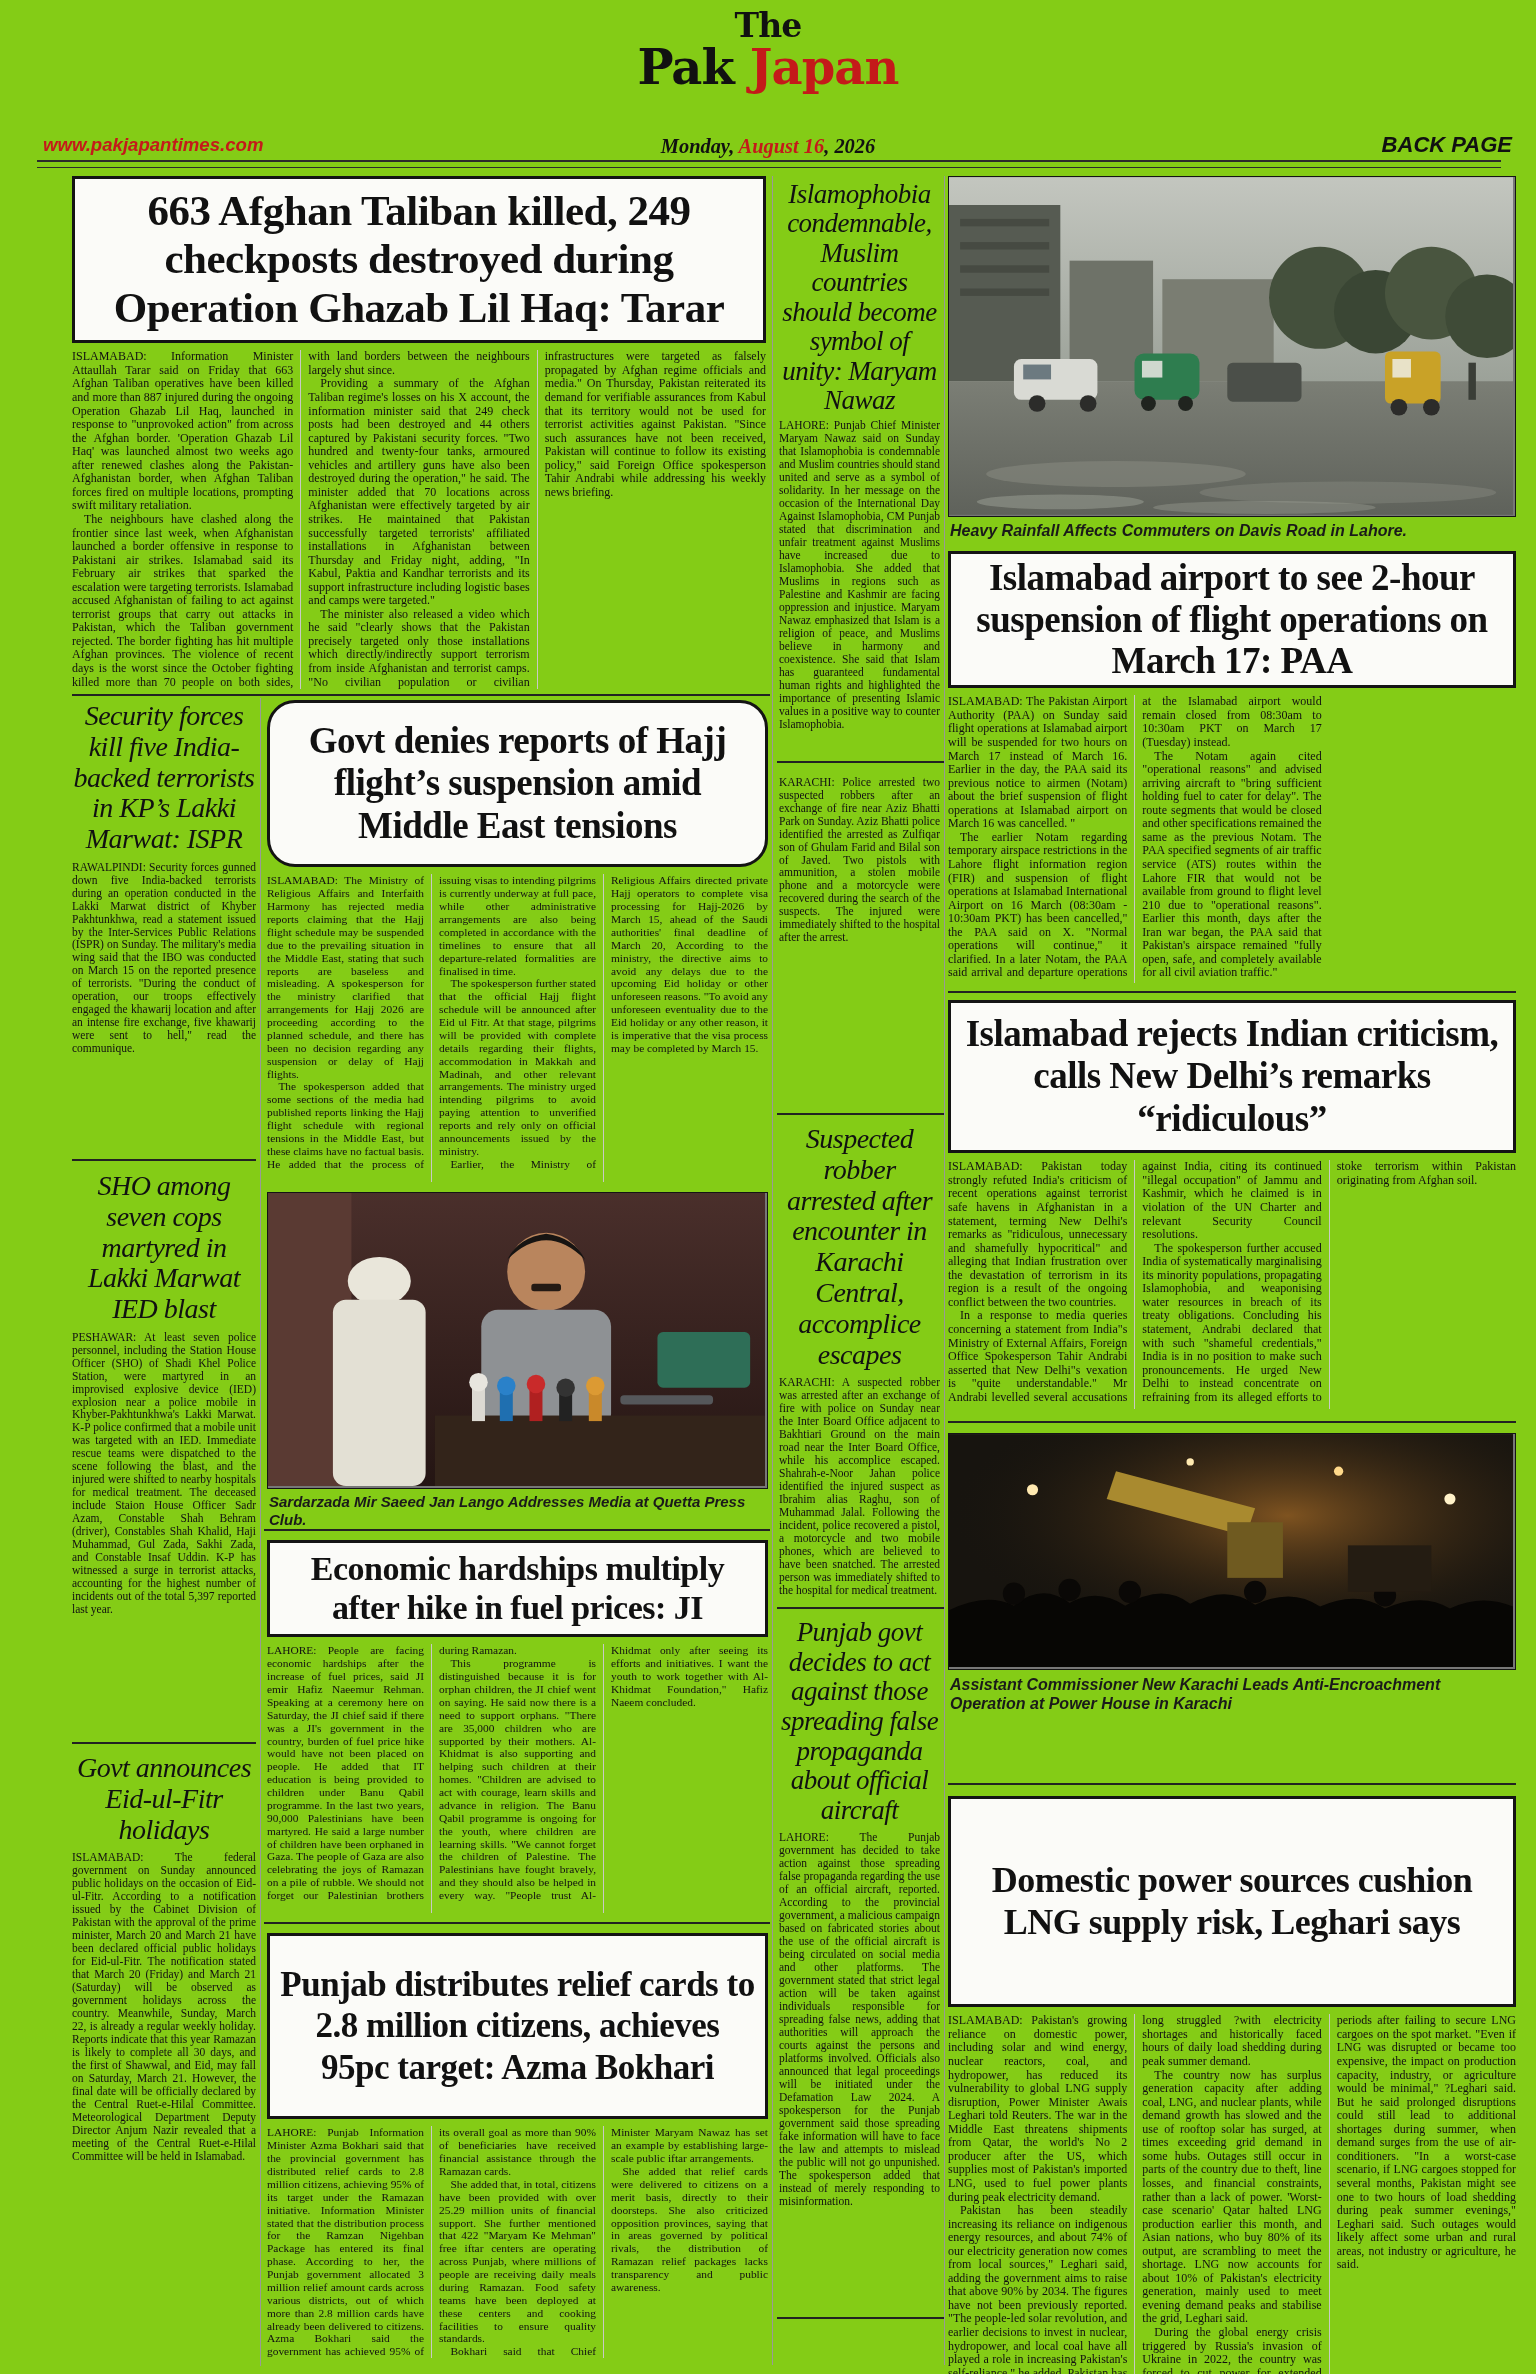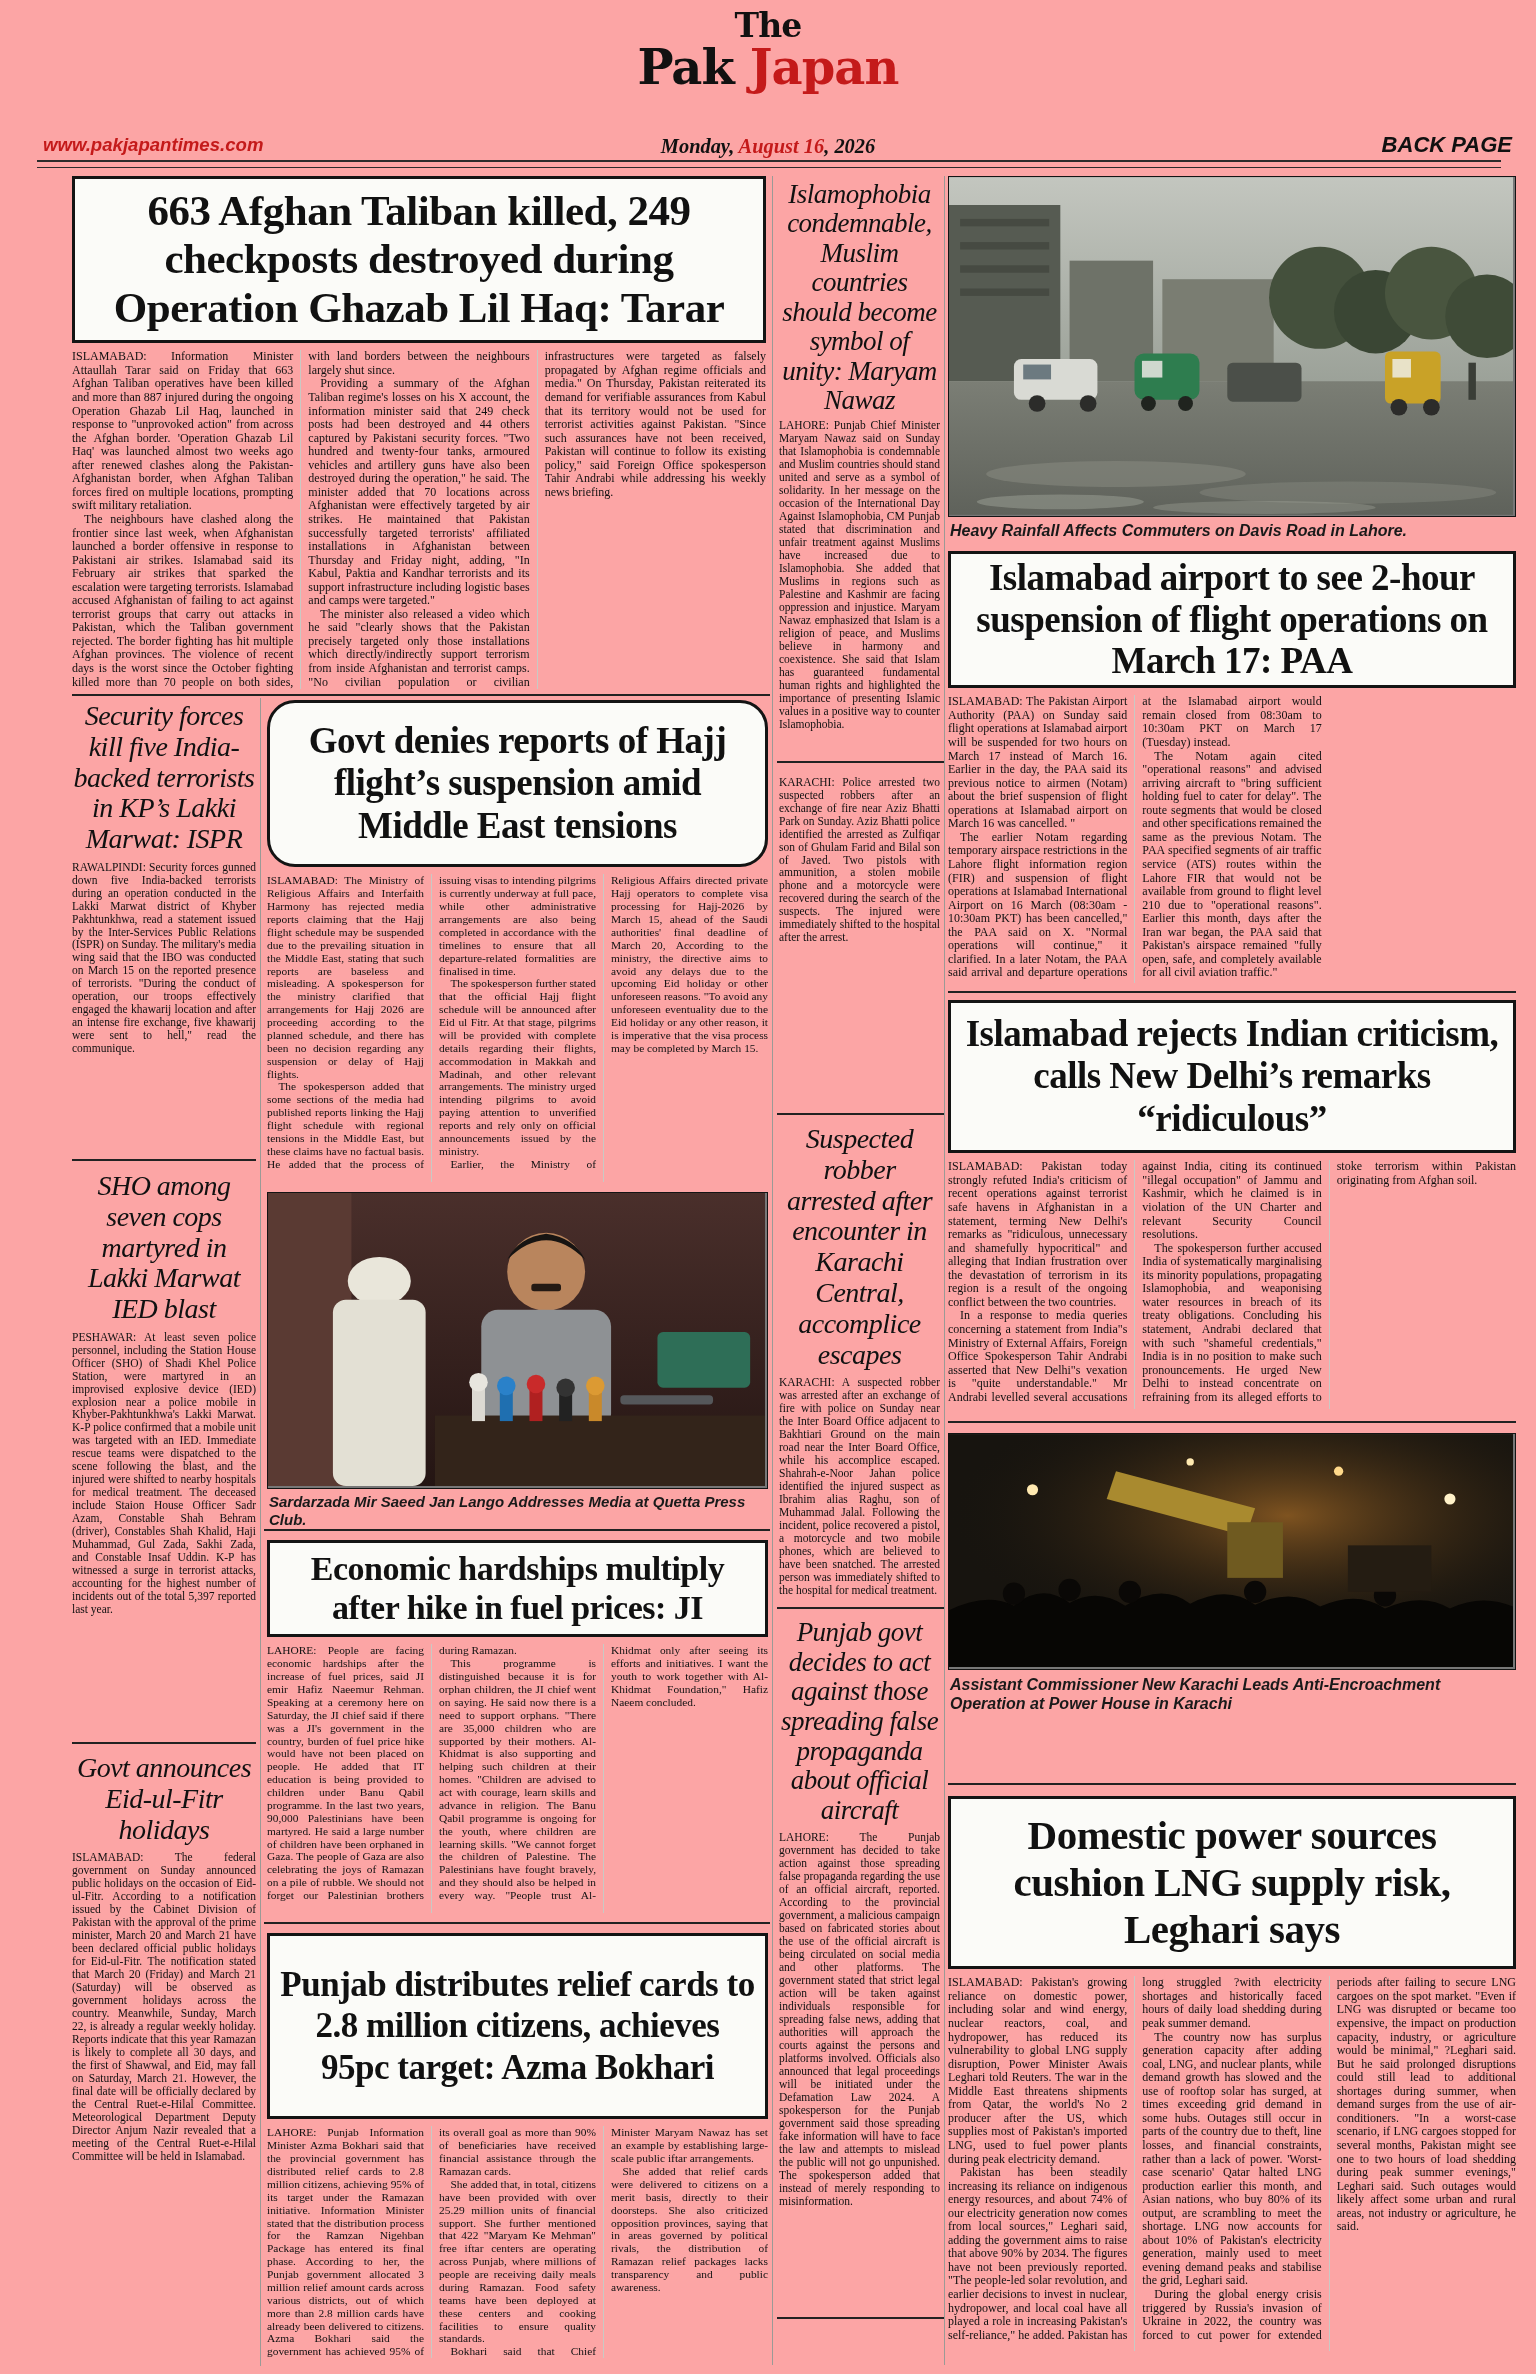--- a/index.html
+++ b/index.html
@@ -1,16 +1,16 @@
 <!DOCTYPE html>
 <html style="font-size:15px"><head>
 <meta charset="utf-8">
 <style>
   html,body{margin:0;padding:0;background:#e8e8e6;}
-  .page{position:relative;width:1536px;height:2375px;background:#fca5a5;color:#111;
+  .page{position:relative;width:1536px;height:2375px;background:#84cc16;color:#111;
         font-family:"Liberation Serif","DejaVu Serif",serif;overflow:hidden;}
   .abs{position:absolute;}
   
   .masthead{left:0;top:9.3px;width:1536px;text-align:center;font-family:"DejaVu Serif",serif;font-weight:bold;letter-spacing:-0.9px;}
   .m1{font-size:33px;line-height:1.02;}
   .m2{font-size:48px;line-height:1.02;}
   .m3{font-size:45px;line-height:1.02;}
   .red{color:#c41a1a;}
   .info-row{left:0;top:128px;width:1536px;height:30px;}
   .site{position:absolute;left:43px;top:5.6px;font-family:"Liberation Sans",sans-serif;font-weight:bold;font-style:italic;font-size:18.6px;color:#c41a1a;}
@@ -151,21 +151,21 @@
       <circle cx="195" cy="170" r="12" fill="#0a0806"></circle>
         <circle cx="330" cy="170" r="12" fill="#0a0806"></circle>
       <circle cx="470" cy="174" r="12" fill="#0a0806"></circle>
       <rect x="430" y="120" width="90" height="50" fill="#241c12"></rect>
     </svg>
   </div>
   <div class="abs cap" style="left:950px;top:1675px;width:566px;font-size:16px;">Assistant Commissioner New Karachi Leads Anti-Encroachment Operation at Power House in Karachi</div>
   <div class="abs hr" style="left:948px;top:1783px;width:568px;"></div>
 
   <div class="abs" style="left:948px;top:1796px;width:568px;">
-    <div class="hbox" style="height:173px;font-size:41px;line-height:1.15;">Domestic power sources cushion LNG supply risk, Leghari says</div>
+    <div class="hbox" style="height:211px;font-size:36px;line-height:1.15;">Domestic power sources cushion LNG supply risk, Leghari says</div>
     <div class="bodytext cols3" style="margin-top:7.4px;height:375px;font-size:12px;line-height:1.13;">ISLAMABAD: Pakistan's growing reliance on domestic power, including solar and wind energy, nuclear reactors, coal, and hydropower, has reduced its vulnerability to global LNG supply disruption, Power Minister Awais Leghari told Reuters. The war in the Middle East threatens shipments from Qatar, the world's No 2 producer after the US, which supplies most of Pakistan's imported LNG, used to fuel power plants during peak electricity demand.
  Pakistan has been steadily increasing its reliance on indigenous energy resources, and about 74% of our electricity generation now comes from local sources," Leghari said, adding the government aims to raise that above 90% by 2034. The figures have not been previously reported. "The people-led solar revolution, and earlier decisions to invest in nuclear, hydropower, and local coal have all played a role in increasing Pakistan's self-reliance," he added. Pakistan has long struggled ?with electricity shortages and historically faced hours of daily load shedding during peak summer demand.
  The country now has surplus generation capacity after adding coal, LNG, and nuclear plants, while demand growth has slowed and the use of rooftop solar has surged, at times exceeding grid demand in some hubs. Outages still occur in parts of the country due to theft, line losses, and financial constraints, rather than a lack of power. 'Worst-case scenario' Qatar halted LNG production earlier this month, and Asian nations, who buy 80% of its output, are scrambling to meet the shortage. LNG now accounts for about 10% of Pakistan's electricity generation, mainly used to meet evening demand peaks and stabilise the grid, Leghari said.
  During the global energy crisis triggered by Russia's invasion of Ukraine in 2022, the country was forced to cut power for extended periods after failing to secure LNG cargoes on the spot market. "Even if LNG was disrupted or became too expensive, the impact on production capacity, industry, or agriculture would be minimal," ?Leghari said. But he said prolonged disruptions could still lead to additional shortages during summer, when demand surges from the use of air-conditioners. "In a worst-case scenario, if LNG cargoes stopped for several months, Pakistan might see one to two hours of load shedding during peak summer evenings," Leghari said. Such outages would likely affect some urban and rural areas, not industry or agriculture, he said.</div>
   </div>
 
   <div class="abs" style="left:72px;top:701px;width:184px;">
     <div class="rhead" style="font-size:28px;line-height:1.1;">Security forces kill five India-backed terrorists in KP’s Lakki Marwat: ISPR</div>
     <div class="bodytext" style="margin-top:5.6px;height:278px;font-size:11.5px;line-height:1.13;">RAWALPINDI: Security forces gunned down five India-backed terrorists during an operation conducted in the Lakki Marwat district of Khyber Pakhtunkhwa, read a statement issued by the Inter-Services Public Relations (ISPR) on Sunday. The military's media wing said that the IBO was conducted on March 15 on the reported presence of terrorists. "During the conduct of operation, our troops effectively engaged the khawarij location and after an intense fire exchange, five khawarij were sent to hell," read the communique.</div>
   </div>

